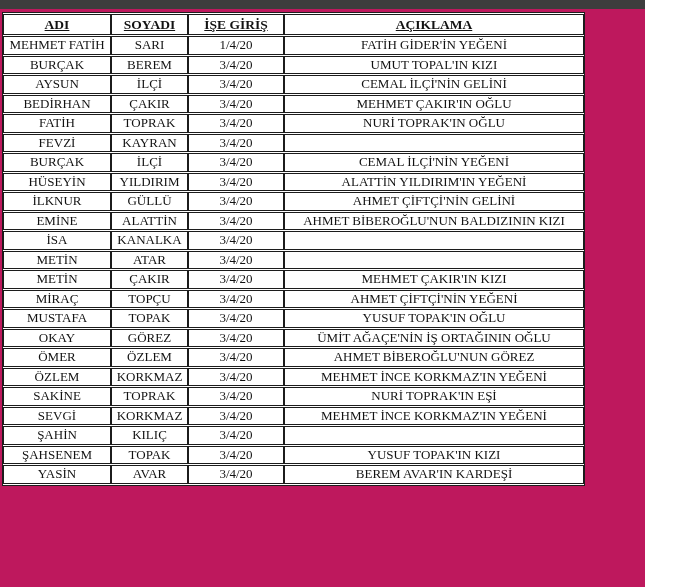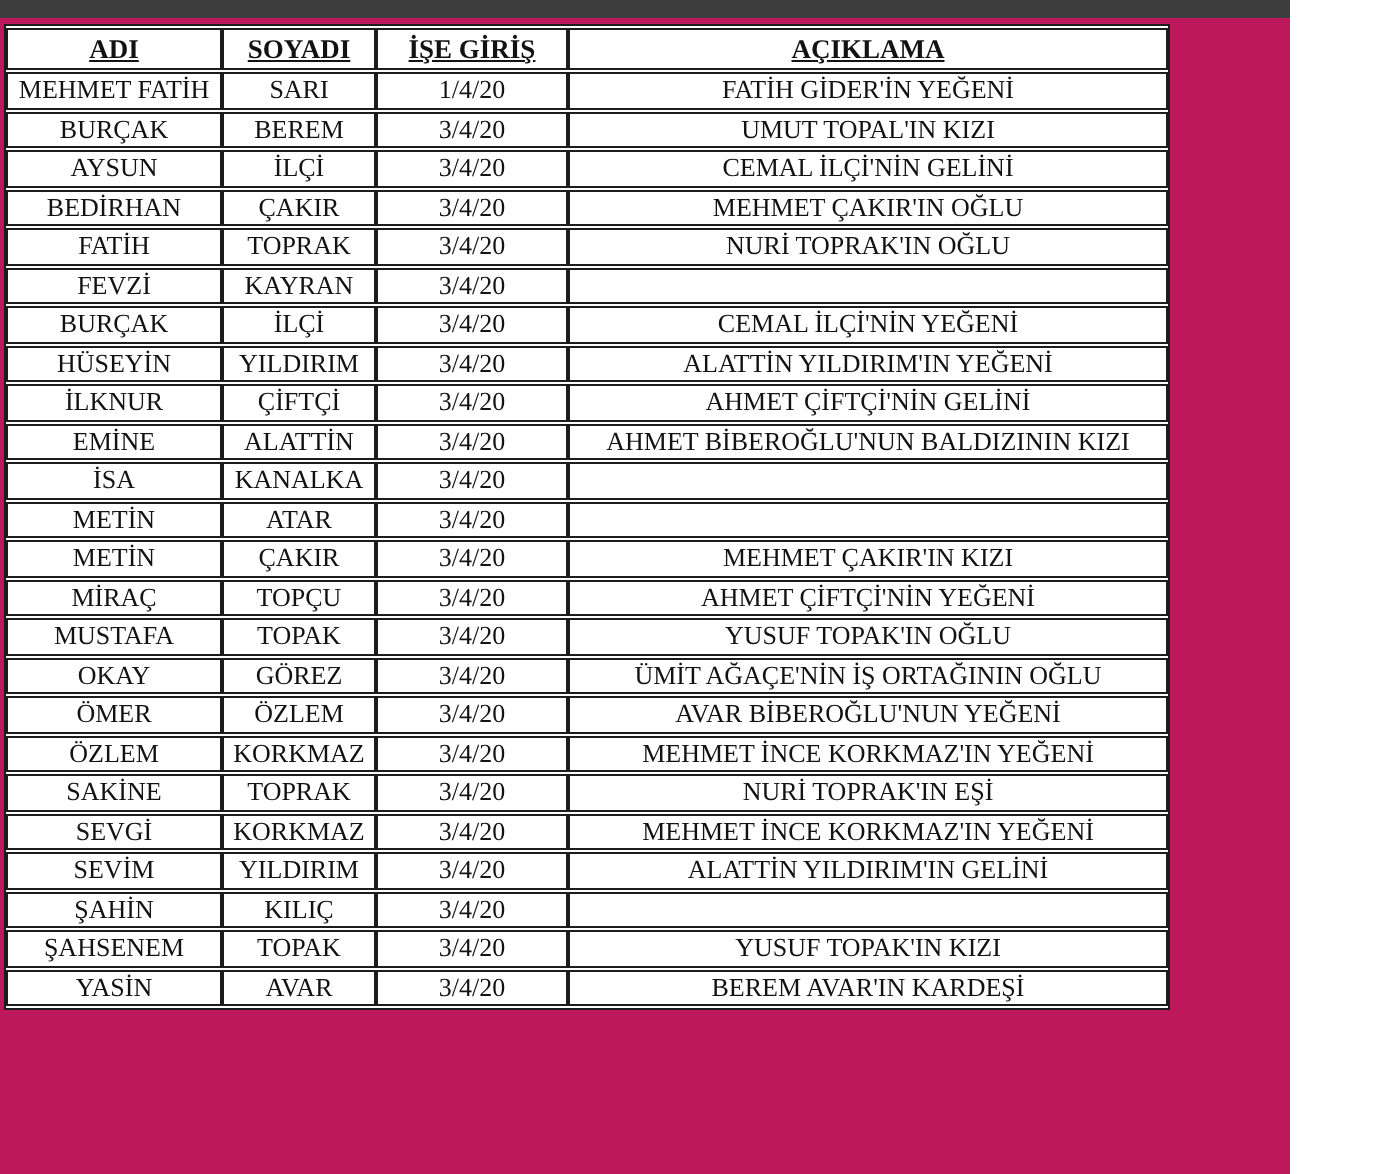--- a/index.html
+++ b/index.html
@@ -125,21 +125,21 @@
           <td>CEMAL İLÇİ'NİN YEĞENİ</td>
         </tr>
         <tr>
           <td>HÜSEYİN</td>
           <td>YILDIRIM</td>
           <td>3/4/20</td>
           <td>ALATTİN YILDIRIM'IN YEĞENİ</td>
         </tr>
         <tr>
           <td>İLKNUR</td>
-          <td>ÇİFTÇİ</td>
+          <td>GÜLLÜ</td>
           <td>3/4/20</td>
           <td>AHMET ÇİFTÇİ'NİN GELİNİ</td>
         </tr>
         <tr>
           <td>EMİNE</td>
           <td>ALATTİN</td>
           <td>3/4/20</td>
           <td>AHMET BİBEROĞLU'NUN BALDIZININ KIZI</td>
         </tr>
         <tr>
@@ -175,45 +175,39 @@
         <tr>
           <td>OKAY</td>
           <td>GÖREZ</td>
           <td>3/4/20</td>
           <td>ÜMİT AĞAÇE'NİN İŞ ORTAĞININ OĞLU</td>
         </tr>
         <tr>
           <td>ÖMER</td>
           <td>ÖZLEM</td>
           <td>3/4/20</td>
-          <td>AVAR BİBEROĞLU'NUN YEĞENİ</td>
+          <td>AHMET BİBEROĞLU'NUN GÖREZ</td>
         </tr>
         <tr>
           <td>ÖZLEM</td>
           <td>KORKMAZ</td>
           <td>3/4/20</td>
           <td>MEHMET İNCE KORKMAZ'IN YEĞENİ</td>
         </tr>
         <tr>
           <td>SAKİNE</td>
           <td>TOPRAK</td>
           <td>3/4/20</td>
           <td>NURİ TOPRAK'IN EŞİ</td>
         </tr>
         <tr>
           <td>SEVGİ</td>
           <td>KORKMAZ</td>
           <td>3/4/20</td>
           <td>MEHMET İNCE KORKMAZ'IN YEĞENİ</td>
-        </tr>
-        <tr>
-          <td>SEVİM</td>
-          <td>YILDIRIM</td>
-          <td>3/4/20</td>
-          <td>ALATTİN YILDIRIM'IN GELİNİ</td>
         </tr>
         <tr>
           <td>ŞAHİN</td>
           <td>KILIÇ</td>
           <td>3/4/20</td>
           <td></td>
         </tr>
         <tr>
           <td>ŞAHSENEM</td>
           <td>TOPAK</td>

